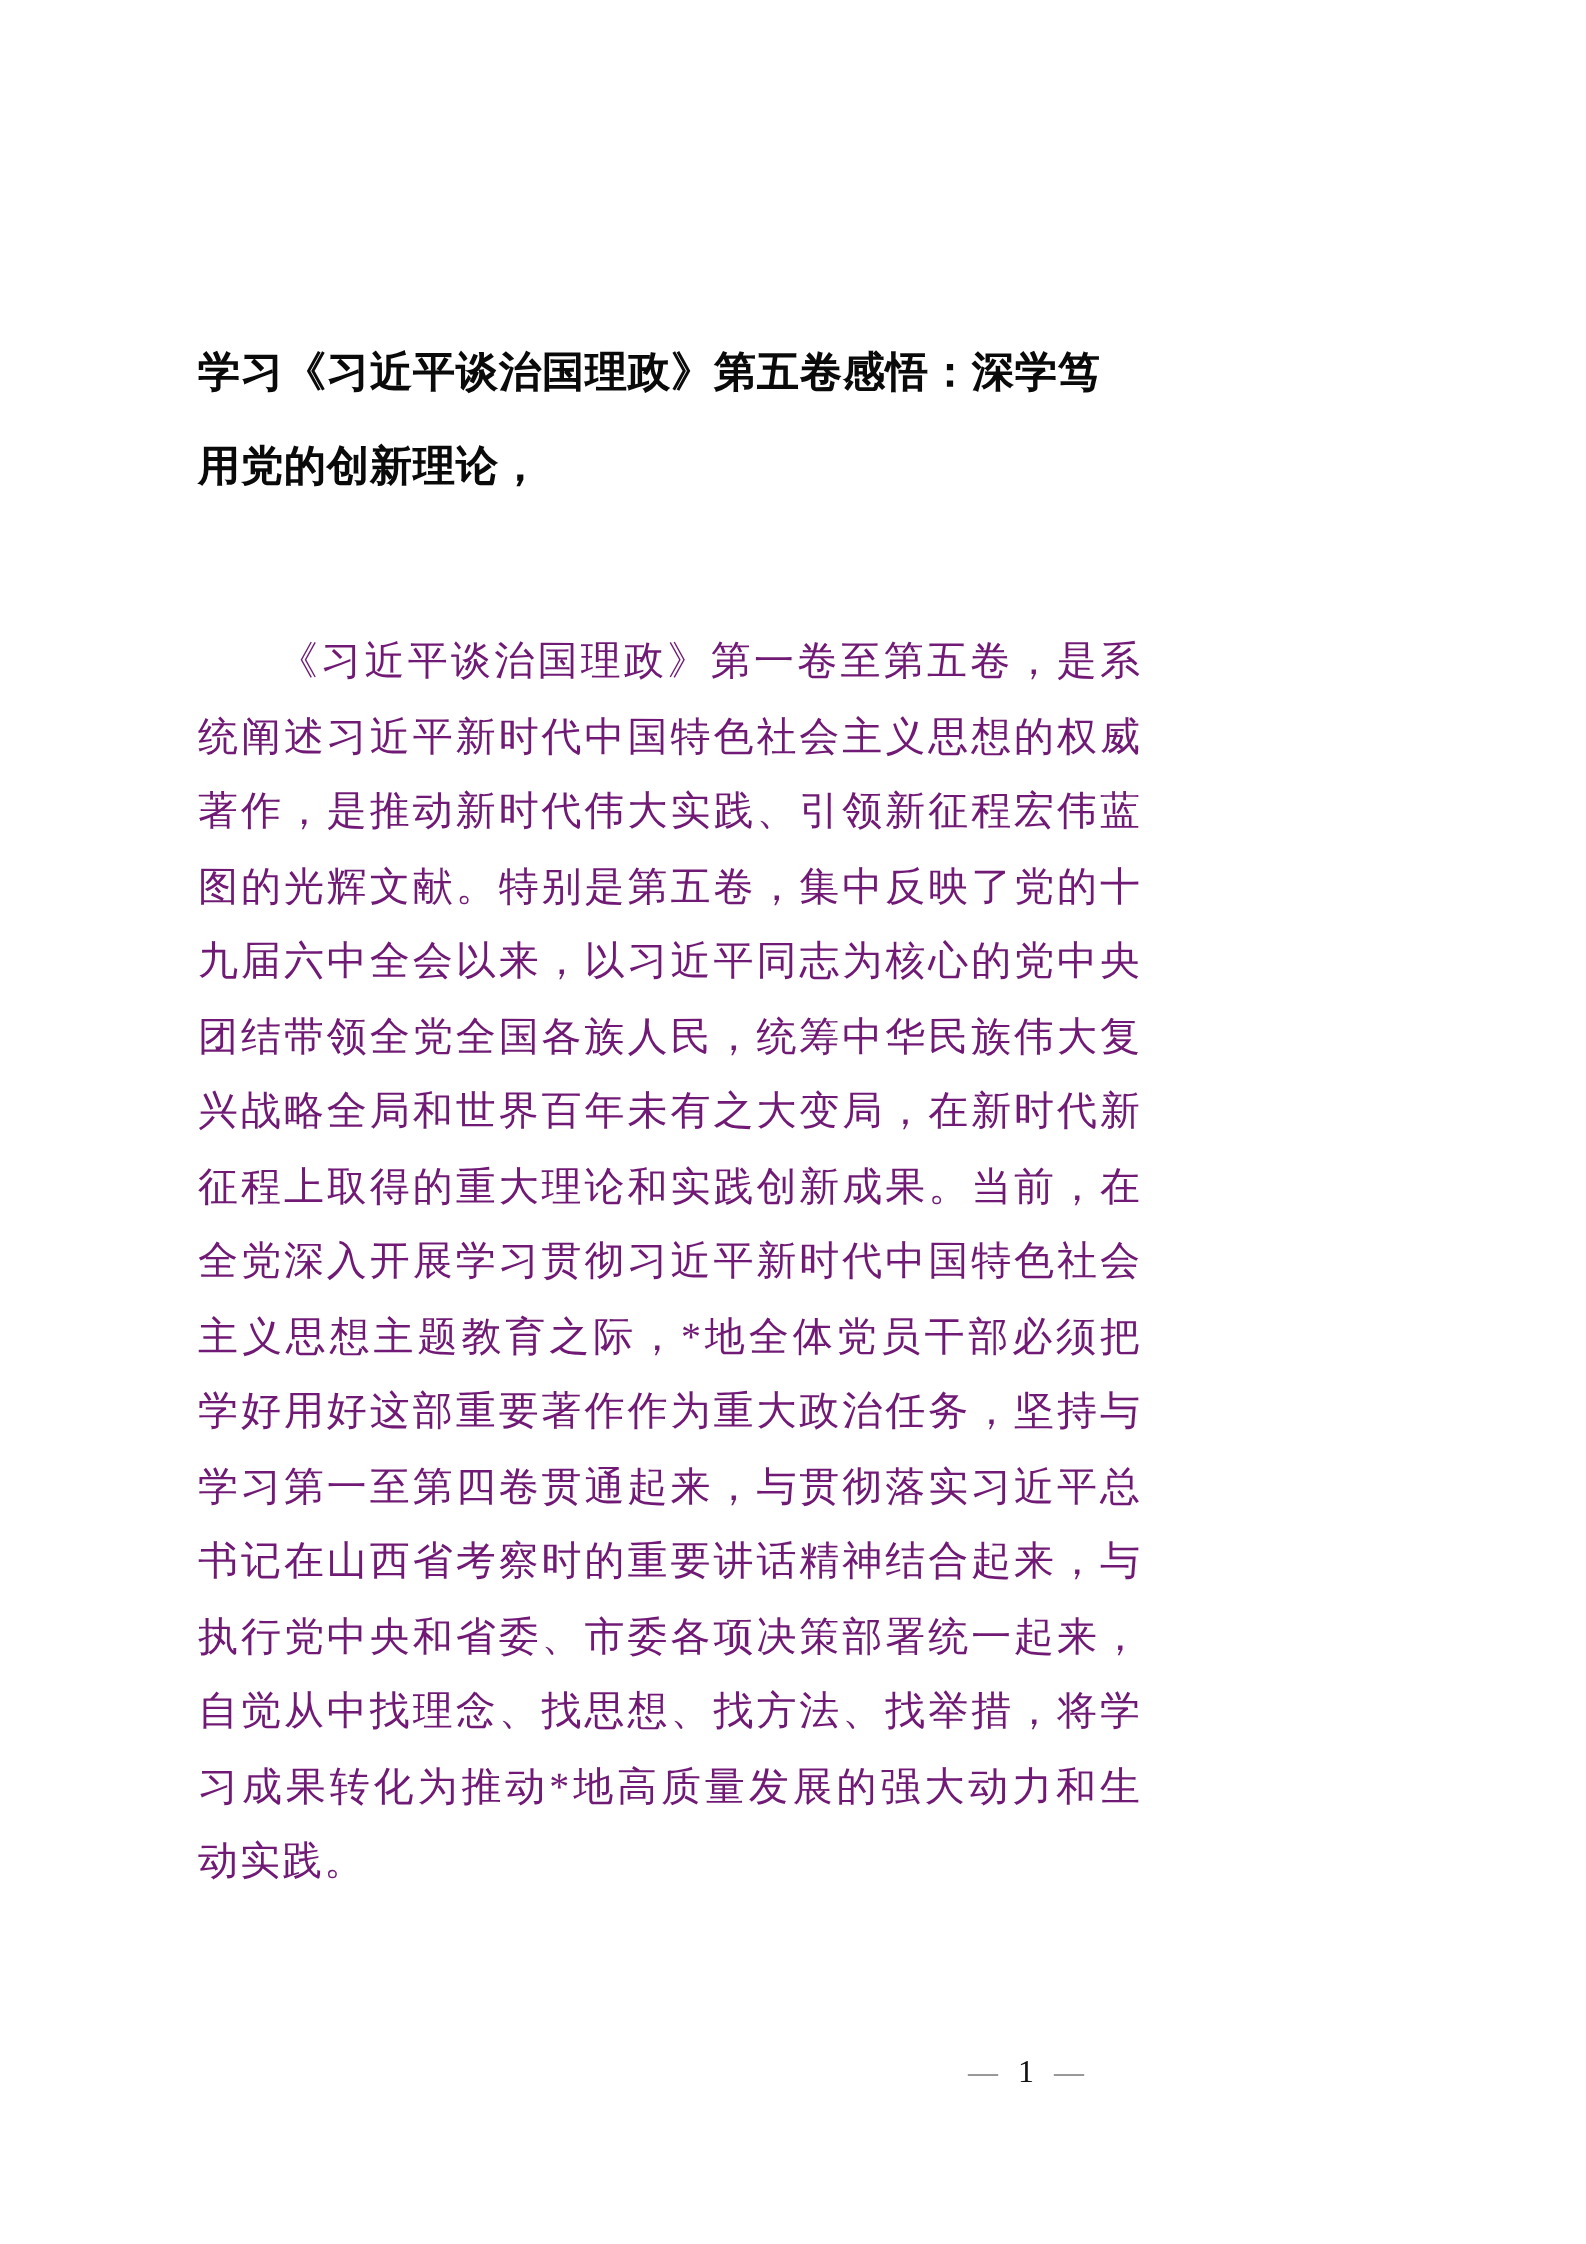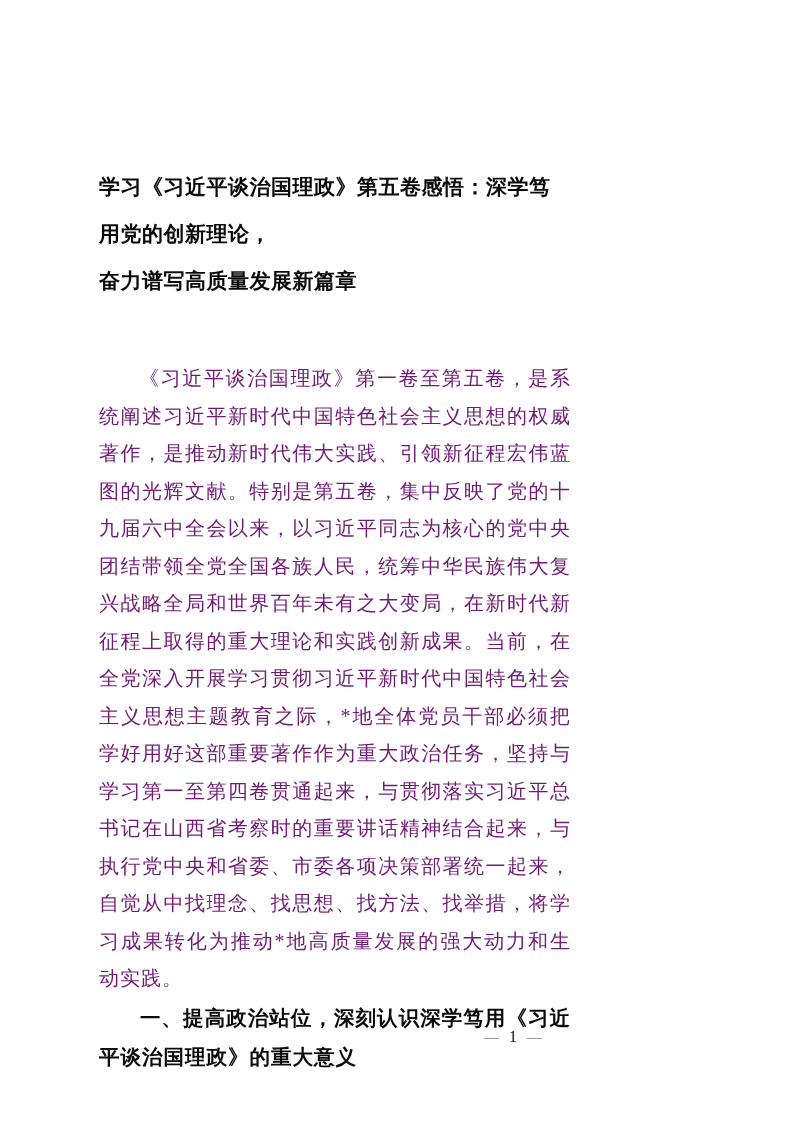--- a/index.html
+++ b/index.html
@@ -67,25 +67,24 @@
   }
   .page-footer .page-num {
     color: #111111;
   }
 </style>
 </head>
 <body>
 
 <div class="page">
 
-  <h1 class="doc-title"><span>学习《习近平谈治国理政》第五卷感悟：深学笃用党的创新理论，</span><br><span>奋力谱写高质量发展新篇章</span></h1>
+  <h1 class="doc-title"><span>学习《习近平谈治国理政》第五卷感悟：深学笃用党的创新理论，</span><br></h1>
 
   <p class="body-para para-1">《习近平谈治国理政》第一卷至第五卷，是系统阐述习近平新时代中国特色社会主义思想的权威著作，是推动新时代伟大实践、引领新征程宏伟蓝图的光辉文献。特别是第五卷，集中反映了党的十九届六中全会以来，以习近平同志为核心的党中央团结带领全党全国各族人民，统筹中华民族伟大复兴战略全局和世界百年未有之大变局，在新时代新征程上取得的重大理论和实践创新成果。当前，在全党深入开展学习贯彻习近平新时代中国特色社会主义思想主题教育之际，*地全体党员干部必须把学好用好这部重要著作作为重大政治任务，坚持与学习第一至第四卷贯通起来，与贯彻落实习近平总书记在山西省考察时的重要讲话精神结合起来，与执行党中央和省委、市委各项决策部署统一起来，自觉从中找理念、找思想、找方法、找举措，将学习成果转化为推动*地高质量发展的强大动力和生动实践。</p>
 
-  <h2 class="section-heading">一、提高政治站位，深刻认识深学笃用《习近平谈治国理政》的重大意义</h2>
 
 
   <div class="page-footer">
     <span class="dash">—</span>
     <span class="page-num">1</span>
     <span class="dash">—</span>
   </div>
 
 </div>
 

